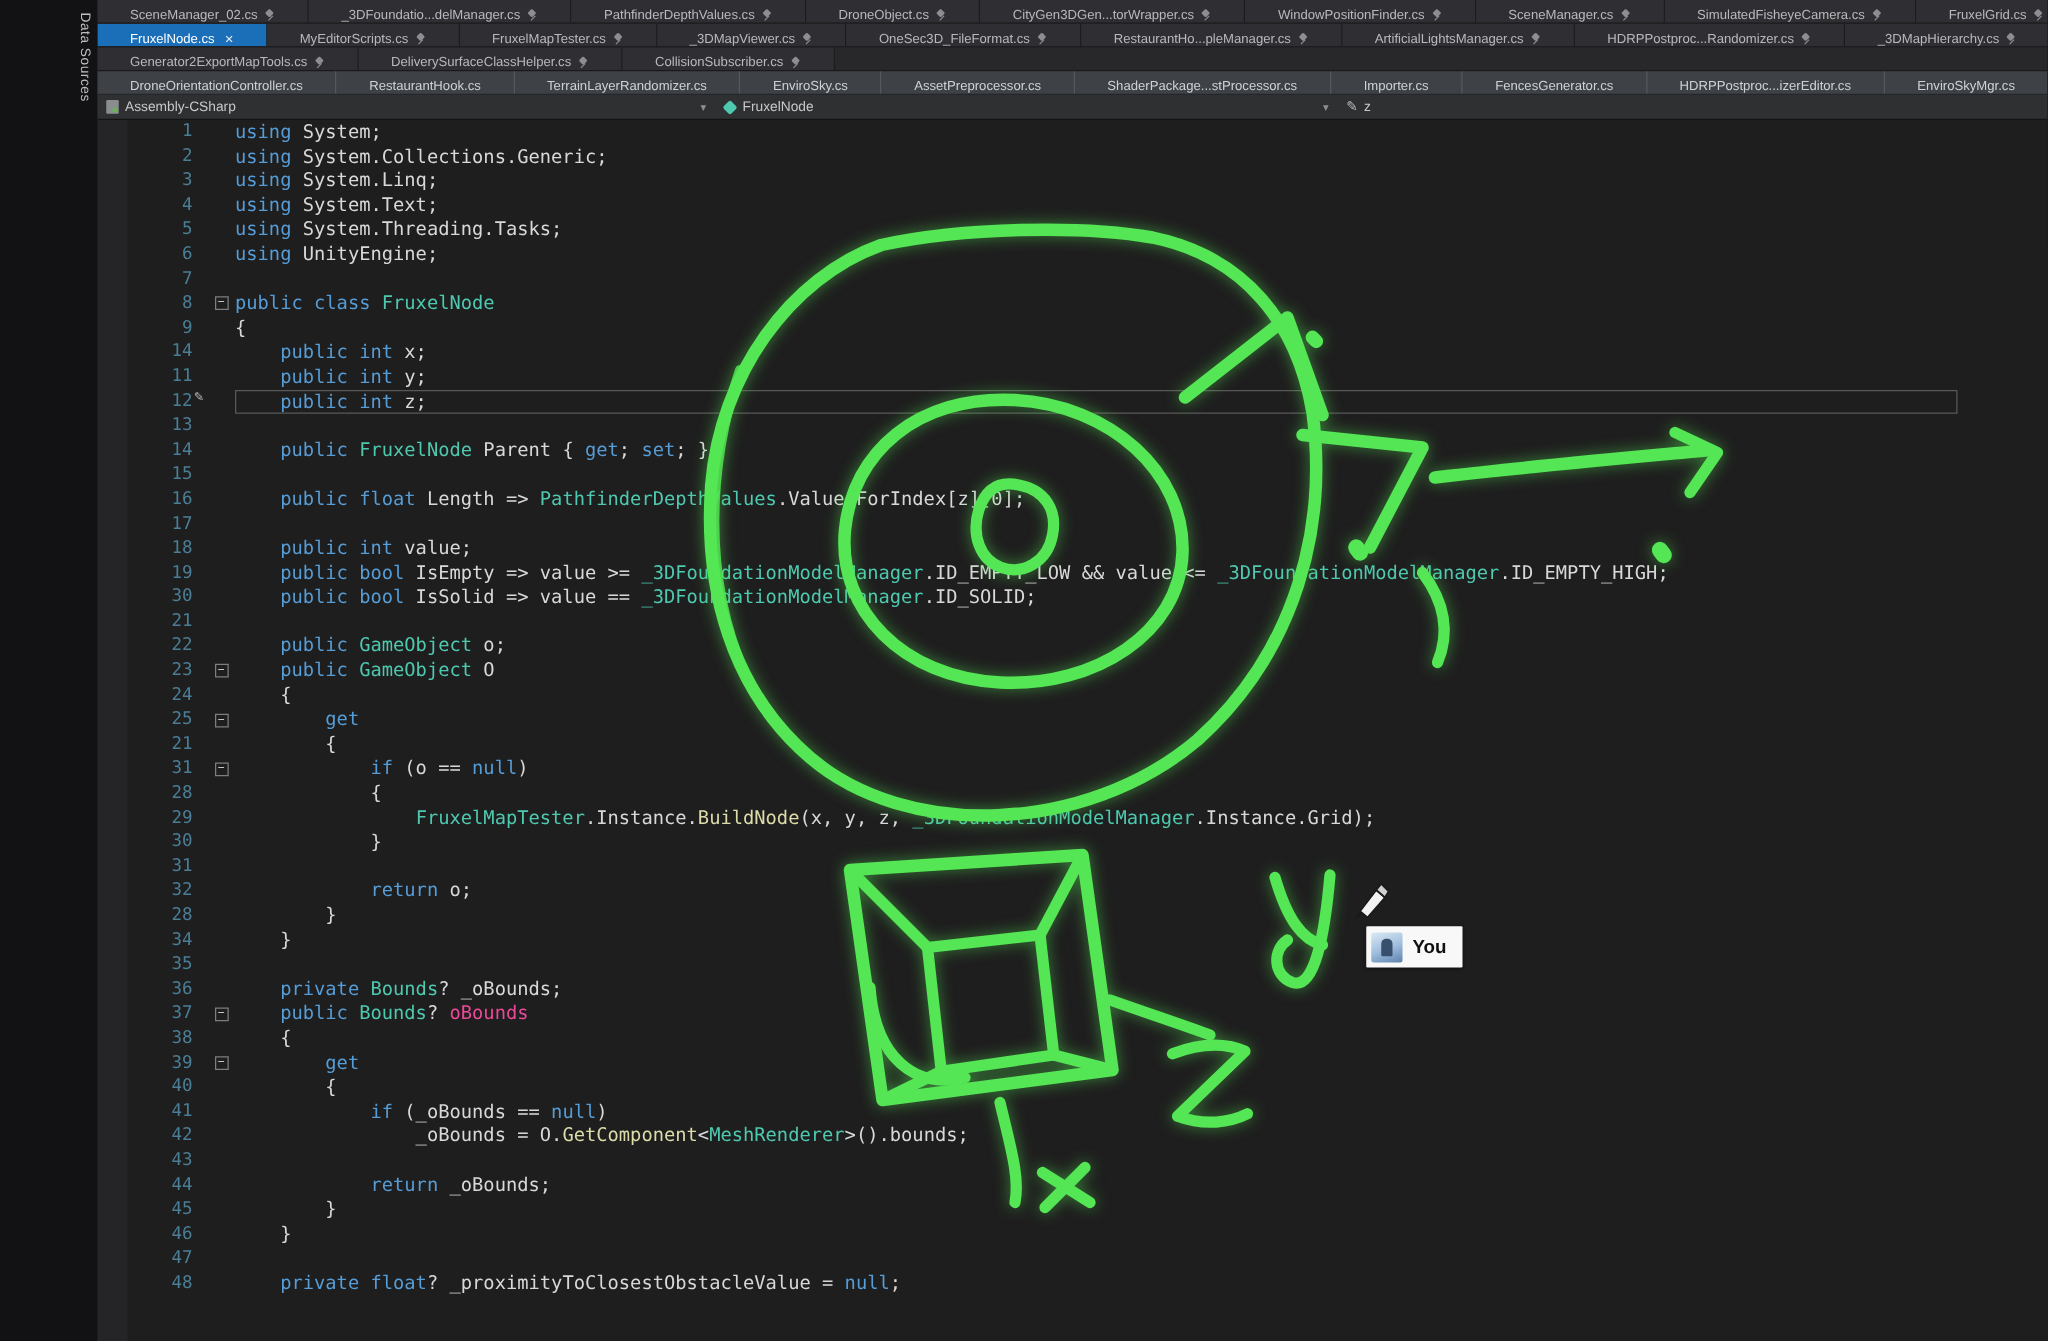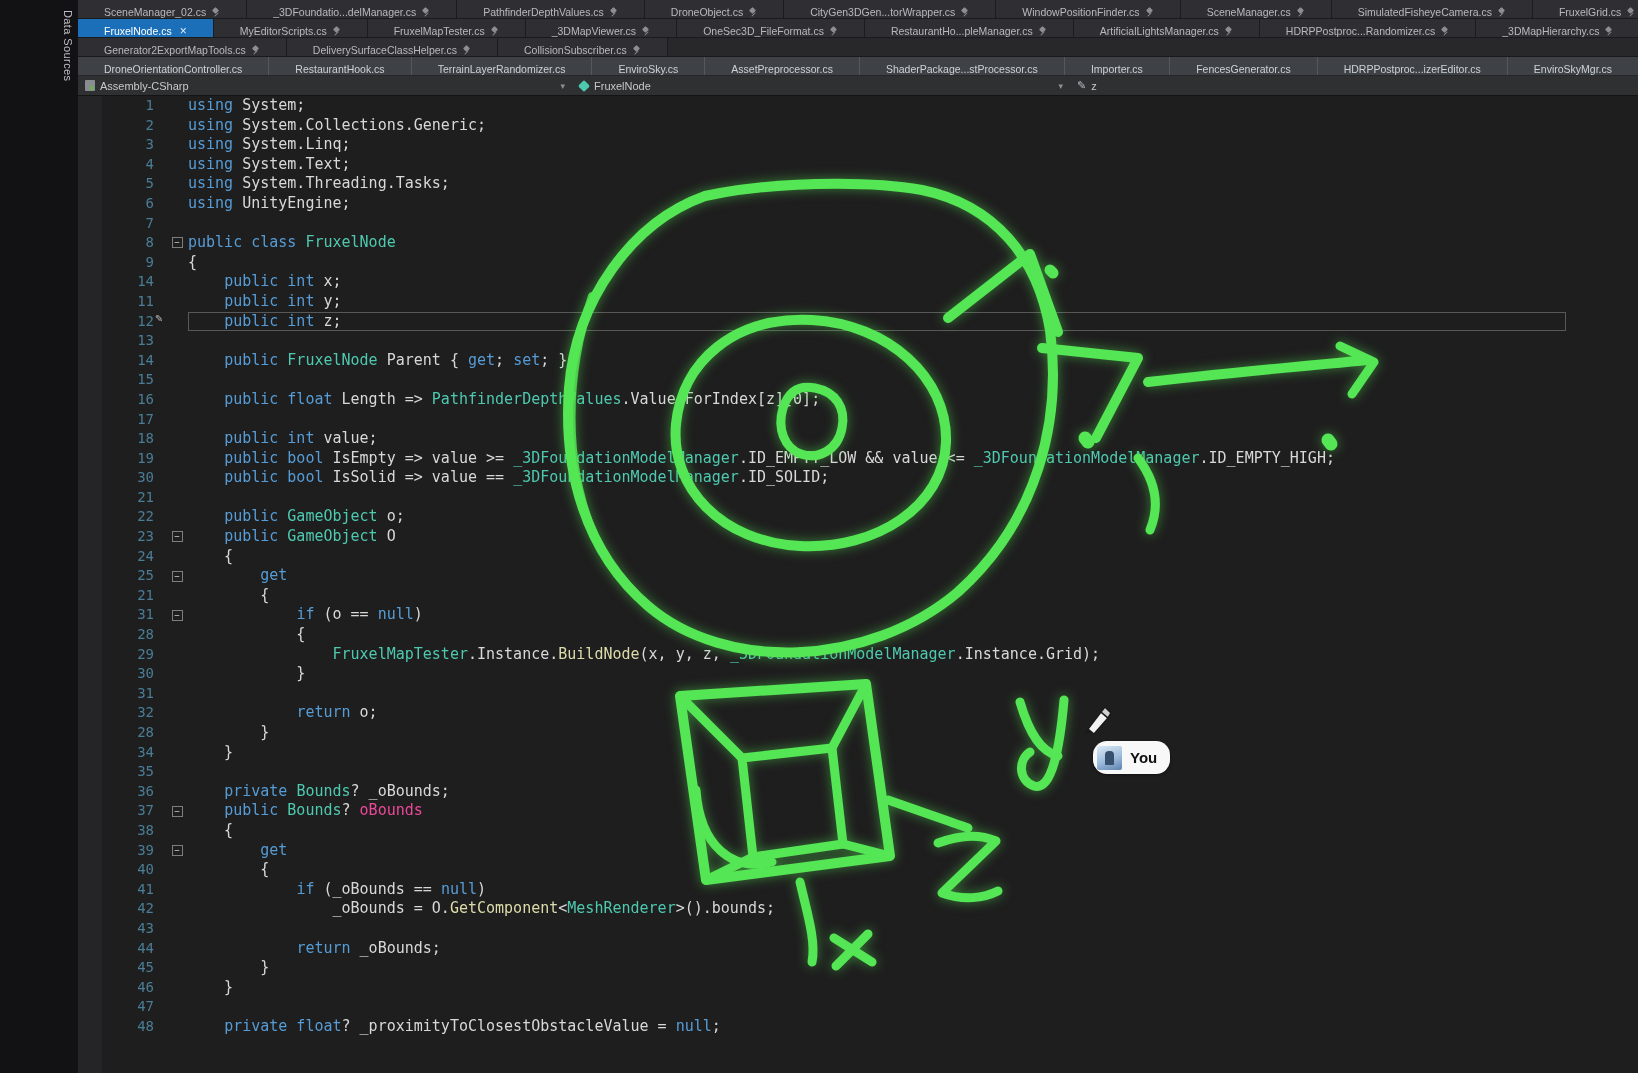--- a/index.html
+++ b/index.html
@@ -53,21 +53,21 @@
   .codewrap{flex:1;margin-right:72px;white-space:pre;overflow:hidden}
   .line.current .codewrap{box-shadow:inset 0 0 0 1px #585858}
   .tok-k{color:#569cd6}
   .tok-t{color:#4ec9b0}
   .tok-m{color:#dcdcaa}
   .tok-d{color:#d8d8d8}
   .tok-u{color:#ec4899;text-underline-offset:3px}
 
   
   .ann-svg{position:absolute;inset:0;width:1638px;height:1073px;pointer-events:none;filter:drop-shadow(0 0 6px rgba(84,230,84,.5))}
-  .badge{position:absolute;left:1093px;top:741px;height:33px;background:rgba(255,255,255,.97);border-radius:14px;display:flex;align-items:center;gap:8px;padding:4px 13px 4px 4px;box-shadow:0 1px 3px rgba(0,0,0,.45)}
+  .badge{position:absolute;left:1093px;top:741px;height:33px;background:rgba(255,255,255,.97);border-radius:1px;display:flex;align-items:center;gap:8px;padding:4px 13px 4px 4px;box-shadow:0 1px 3px rgba(0,0,0,.45)}
   .badge-ico{width:25px;height:24px;border-radius:2px;background:linear-gradient(160deg,#dce9f5 0%,#9dbcdc 55%,#5d82ad 100%);position:relative;overflow:hidden;flex:0 0 25px}
   .badge-ico::after{content:"";position:absolute;left:8px;top:5px;width:9px;height:14px;background:#36506e;border-radius:4px 4px 1px 1px}
   .badge-label{font-weight:bold;color:#101010;font-size:15px}
   .cursor-pencil{position:absolute;left:1080px;top:704px;pointer-events:none}
 </style>
 </head>
 <body>
 
 <div class="app">
 

